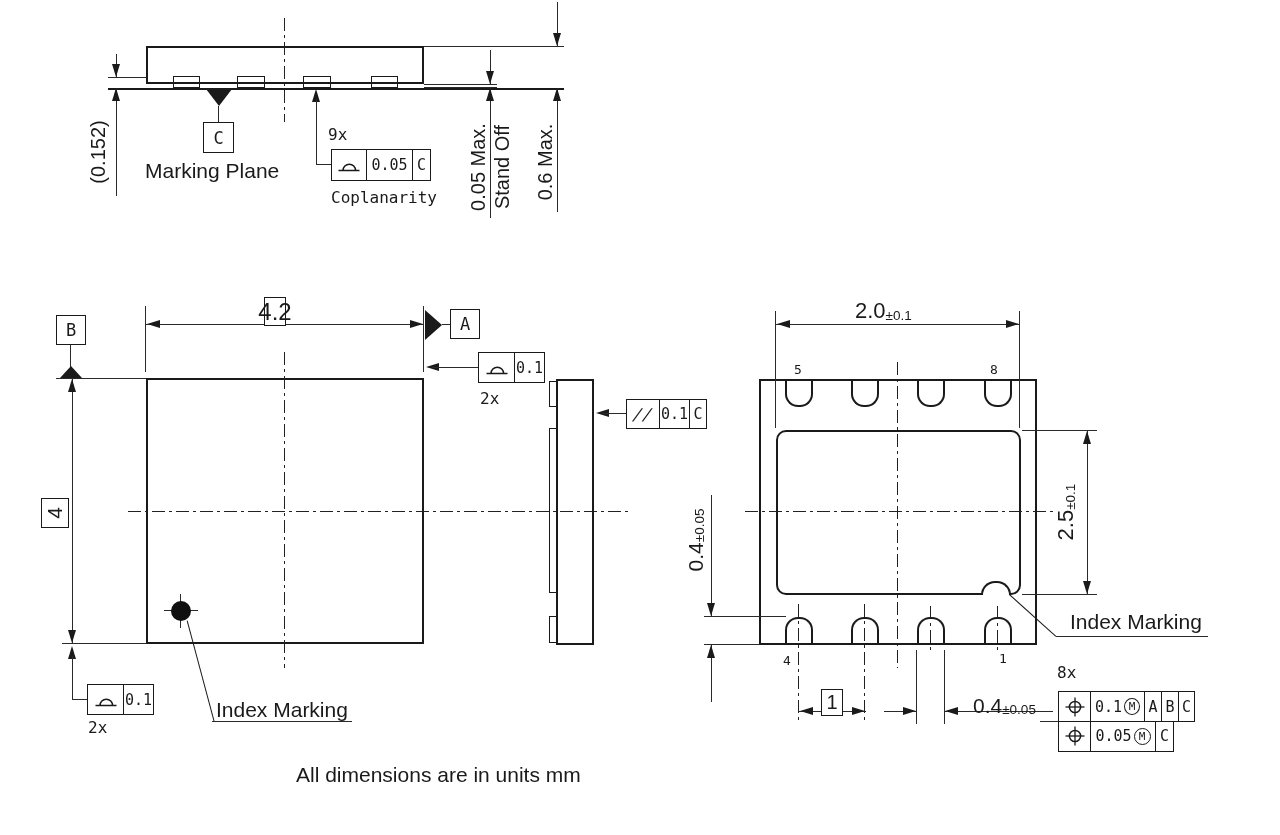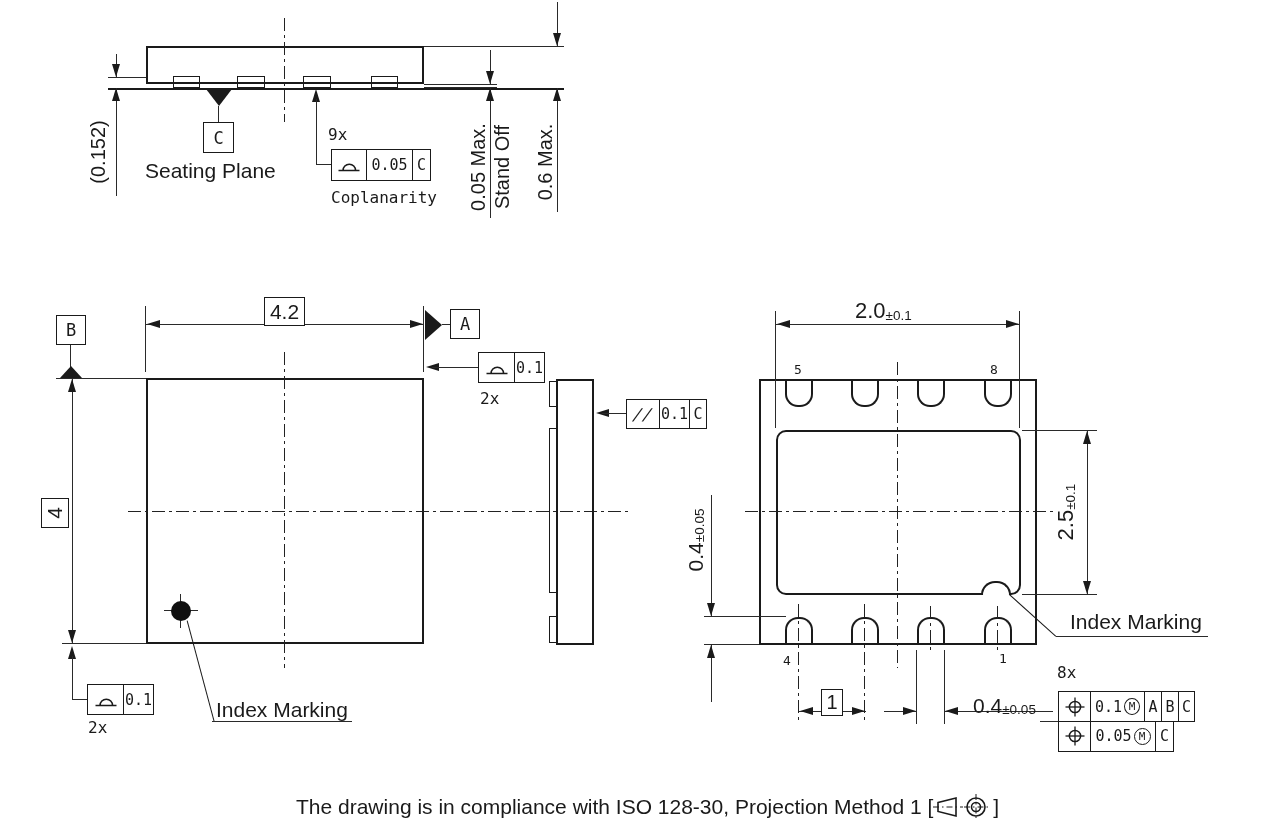--- a/index.html
+++ b/index.html
@@ -60,21 +60,21 @@
   <div class="ar ar-up" style="left:112px;top:88px;"></div>
   <div class="vtext" style="left:98px;top:152px;">
       <span>(0.152)</span>
     </div>
 
   <div class="tri" style="left:206px;top:89px;border-width:17px 13px 0 13px;border-color:#1a1a1a transparent transparent transparent;"></div>
   <div class="ln thin" style="left:218px;top:106px;width:1px;height:16px;"></div>
   <div class="box" style="left:203px;top:122px;width:31px;height:31px;">
       <span>C</span>
     </div>
-  <div class="lbl" style="left:145px;top:159px;">Seating Plane</div>
+  <div class="lbl" style="left:145px;top:159px;">Marking Plane</div>
 
   <div class="ar ar-up" style="left:312px;top:89px;"></div>
   <div class="ln thin" style="left:316px;top:99px;width:1px;height:66px;"></div>
   <div class="ln thin" style="left:316px;top:164px;width:15px;height:1px;"></div>
   <div class="mono small" style="position:absolute;left:328px;top:125px;">9x</div>
   <div class="fcf" style="left:331px;top:149px;height:32px;">
     <div class="cell" style="width:34px;">
       <svg width="24" height="14" viewBox="0 0 24 14">
           <path d="M1.5 12.5 H22.5 M6 12.5 A6.3 6.3 0 0 1 18.6 12.5" fill="none" stroke="#1a1a1a" stroke-width="1.6"></path>
         </svg>
@@ -114,21 +114,21 @@
   <div class="dot" style="left:171px;top:601px;"></div>
   <div class="diag" style="left:187px;top:620px;width:104px;transform:rotate(75deg);"></div>
   <div class="ln thin" style="left:212px;top:721px;width:140px;height:1px;"></div>
   <div class="lbl" style="left:216px;top:698px;">Index Marking</div>
 
   <div class="ln thin" style="left:145px;top:306px;width:1px;height:66px;"></div>
   <div class="ln thin" style="left:423px;top:306px;width:1px;height:66px;"></div>
   <div class="ln thin" style="left:146px;top:324px;width:278px;height:1px;"></div>
   <div class="ar ar-left" style="left:147px;top:320px;"></div>
   <div class="ar ar-right" style="left:410px;top:320px;"></div>
-  <div class="box" style="left:264px;top:297px;width:41px;height:29px;font-family:'Liberation Sans',sans-serif;font-size:21px;">
+  <div class="box" style="left:264px;top:297px;width:22px;height:29px;font-family:'Liberation Sans',sans-serif;font-size:24px;">
       <span>4.2</span>
     </div>
 
   <div class="tri" style="left:425px;top:310px;border-width:15px 0 15px 17px;border-color:transparent transparent transparent #1a1a1a;"></div>
   <div class="ln thin" style="left:442px;top:324px;width:8px;height:1px;"></div>
   <div class="box" style="left:450px;top:309px;width:30px;height:30px;">
       <span>A</span>
     </div>
 
   <div class="ar ar-left" style="left:426px;top:363px;"></div>
@@ -291,24 +291,15 @@
         <span>0.05</span>
         <span class="mcirc">M</span>
       </div>
     <div class="cell" style="width:18px;">C</div>
   </div>
 
   <div class="diag" style="left:1006px;top:591px;width:67px;transform:rotate(42deg);"></div>
   <div class="ln thin" style="left:1056px;top:636px;width:152px;height:1px;"></div>
   <div class="lbl" style="left:1070px;top:610px;">Index Marking</div>
 
-  <div class="lbl" style="left:296px;top:793px;">
-    <span>The drawing is in compliance with ISO 128-30, Projection Method 1 [</span><span style="display:inline-block;vertical-align:-7px;"><svg width="60" height="28" viewBox="0 0 60 28">
-          <path d="M5 9.5 L23 5 L23 23 L5 18.5 Z" fill="none" stroke="#1a1a1a" stroke-width="1.6"></path>
-          <line x1="0" y1="14" x2="30" y2="14" stroke="#1a1a1a" stroke-width="1" stroke-dasharray="6 3 1.5 3"></line>
-          <circle cx="43" cy="14" r="9" fill="none" stroke="#1a1a1a" stroke-width="1.6"></circle>
-          <circle cx="43" cy="14" r="4.5" fill="none" stroke="#1a1a1a" stroke-width="1.6"></circle>
-          <line x1="31" y1="14" x2="55" y2="14" stroke="#1a1a1a" stroke-width="1" stroke-dasharray="6 3 1.5 3"></line>
-          <line x1="43" y1="1" x2="43" y2="27" stroke="#1a1a1a" stroke-width="1" stroke-dasharray="6 3 1.5 3"></line>
-        </svg></span><span>]</span>
-  </div>
+  <div class="lbl" style="left:296px;top:763px;">All dimensions are in units mm</div>
 
 </div>
 
 </body></html>

